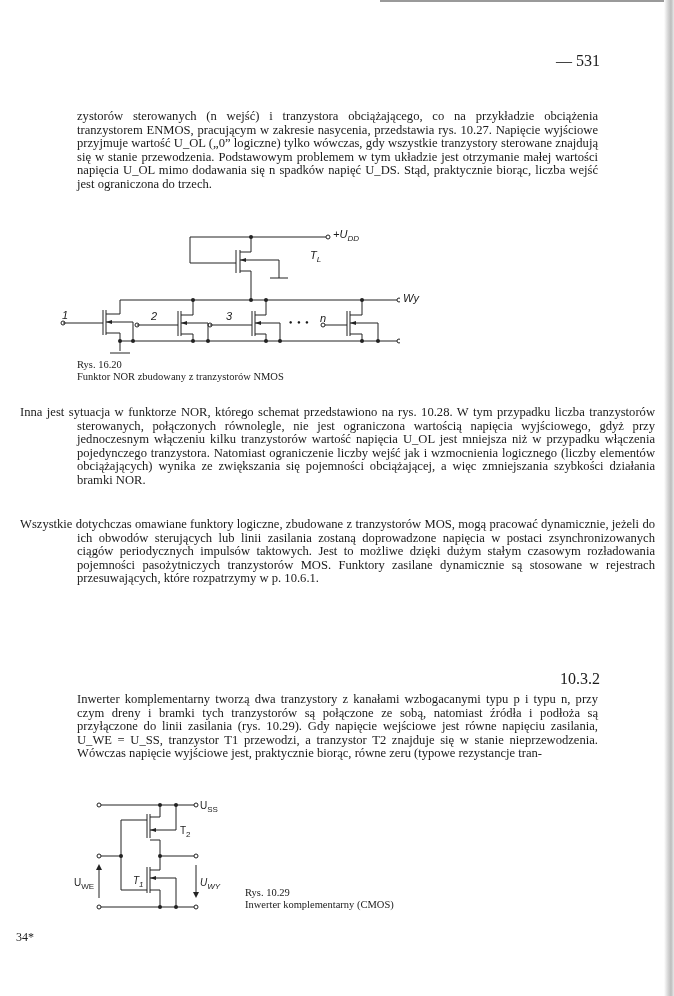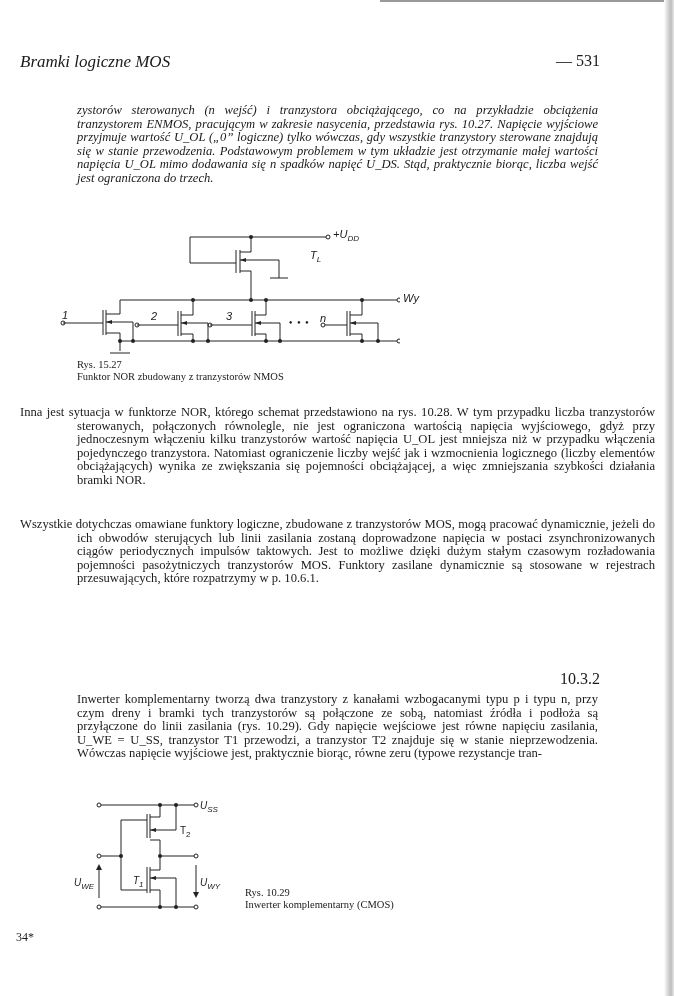--- a/index.html
+++ b/index.html
@@ -17,21 +17,21 @@
     position:absolute; left:20px; top:52px; width:580px; height:22px;
     font-family:"Liberation Serif", serif; font-style:italic; font-size:17px;
   }
   .running-head .page-num {
     position:absolute; right:0; top:0; font-style:normal; font-weight:normal; font-size:16px;
   }
   .para {
     position:absolute; font-family:"Liberation Serif", serif; font-size:12.6px;
     line-height:13.6px; text-align:justify; text-align-last:left;
   }
-  .p1 { left:77px; top:104px; width:521px;font-style:italic; }
+  .p1 { left:77px; top:110px; width:521px; }
   .p2 { left:20px; top:406px; width:578px; text-indent:0; }
   .hang { padding-left:57px; text-indent:-57px; }
   .p4 { left:77px; top:693px; width:521px; }
   .caption {
     position:absolute; font-family:"Liberation Serif", serif; font-size:10.5px; line-height:11.5px;
   }
   .cap1 { left:77px; top:359px; }
   .cap2 { left:245px; top:887px; }
   .section-head {
     position:absolute; left:20px; top:662px; width:580px; height:22px;
@@ -44,21 +44,20 @@
   svg.fig { position:absolute; }
   sub { font-size:8px; }
 </style>
 </head>
 <body>
 
 <div class="top-edge"></div>
 <div class="page-edge"></div>
 
 <div class="running-head">
-  <span>Bramki logiczne MOS</span>
   <span class="page-num">— 531</span>
 </div>
 
 <div class="para p1">zystorów sterowanych (n wejść) i tranzystora obciążającego, co na przykładzie obciążenia tranzystorem ENMOS, pracującym w zakresie nasycenia, przedstawia rys. 10.27. Napięcie wyjściowe przyjmuje wartość U_OL („0” logiczne) tylko wówczas, gdy wszystkie tranzystory sterowane znajdują się w stanie przewodzenia. Podstawowym problemem w tym układzie jest otrzymanie małej wartości napięcia U_OL mimo dodawania się n spadków napięć U_DS. Stąd, praktycznie biorąc, liczba wejść jest ograniczona do trzech.</div>
 
 <svg class="fig" style="left:60px;top:225px" width="340" height="135" viewBox="0 0 340 135">
   <g stroke="#222" stroke-width="1" fill="none">
 
     <line x1="191" y1="12" x2="266" y2="12"></line>
     <circle cx="268" cy="12" r="2"></circle>
@@ -137,21 +136,21 @@
 <div style="position:absolute;left:333px;top:228px;font-family:'Liberation Sans',sans-serif;font-style:italic;font-size:11px;"><span>+U</span><sub>DD</sub></div>
 <div style="position:absolute;left:310px;top:249px;font-family:'Liberation Sans',sans-serif;font-style:italic;font-size:11px;"><span>T</span><sub>L</sub></div>
 <div style="position:absolute;left:403px;top:292px;font-family:'Liberation Sans',sans-serif;font-style:italic;font-size:11px;">Wy</div>
 <div style="position:absolute;left:62px;top:309px;font-family:'Liberation Sans',sans-serif;font-style:italic;font-size:11px;">1</div>
 <div style="position:absolute;left:151px;top:310px;font-family:'Liberation Sans',sans-serif;font-style:italic;font-size:11px;">2</div>
 <div style="position:absolute;left:226px;top:310px;font-family:'Liberation Sans',sans-serif;font-style:italic;font-size:11px;">3</div>
 <div style="position:absolute;left:320px;top:312px;font-family:'Liberation Sans',sans-serif;font-style:italic;font-size:11px;">n</div>
 <div style="position:absolute;left:288px;top:318px;font-size:9px;">• • •</div>
 
 <div class="caption cap1">
-  <div>Rys. 15.27</div>
+  <div>Rys. 16.20</div>
   <div>Funktor NOR zbudowany z tranzystorów NMOS</div>
 </div>
 
 <div class="para p2 hang">Inna jest sytuacja w funktorze NOR, którego schemat przedstawiono na rys. 10.28. W tym przypadku liczba tranzystorów sterowanych, połączonych równolegle, nie jest ograniczona wartością napięcia wyjściowego, gdyż przy jednoczesnym włączeniu kilku tranzystorów wartość napięcia U_OL jest mniejsza niż w przypadku włączenia pojedynczego tranzystora. Natomiast ograniczenie liczby wejść jak i wzmocnienia logicznego (liczby elementów obciążających) wynika ze zwiększania się pojemności obciążającej, a więc zmniejszania szybkości działania bramki NOR.</div>
 <div class="para p3 hang" style="left:20px;top:518px;width:578px;">Wszystkie dotychczas omawiane funktory logiczne, zbudowane z tranzystorów MOS, mogą pracować dynamicznie, jeżeli do ich obwodów sterujących lub linii zasilania zostaną doprowadzone napięcia w postaci zsynchronizowanych ciągów periodycznych impulsów taktowych. Jest to możliwe dzięki dużym stałym czasowym rozładowania pojemności pasożytniczych tranzystorów MOS. Funktory zasilane dynamicznie są stosowane w rejestrach przesuwających, które rozpatrzymy w p. 10.6.1.</div>
 
 <div class="section-head">
   <span class="sec-num">10.3.2</span>
 </div>
 
@@ -193,24 +192,24 @@
     <circle cx="61" cy="66" r="2"></circle>
     <circle cx="100" cy="66" r="2"></circle>
     <circle cx="100" cy="117" r="2"></circle>
     <circle cx="116" cy="117" r="2"></circle>
     <polygon points="39,74 36,80 42,80"></polygon>
     <polygon points="136,108 133,102 139,102"></polygon>
     <polygon points="90,40 96,38 96,42"></polygon>
     <polygon points="90,88 96,86 96,90"></polygon>
   </g>
 </svg>
-<div style="position:absolute;left:200px;top:800px;font-family:'Liberation Sans',sans-serif;font-style:italic;font-size:10px;"><span>U</span><sub>SS</sub></div>
+<div style="position:absolute;left:200px;top:800px;font-family:'Liberation Sans',sans-serif;font-size:10px;"><span>U</span><sub>SS</sub></div>
 <div style="position:absolute;left:133px;top:825px;font-family:'Liberation Sans',sans-serif;font-size:10px;margin-left:47px;"><span>T</span><sub>2</sub></div>
 <div style="position:absolute;left:133px;top:875px;font-family:'Liberation Sans',sans-serif;font-style:italic;font-size:10px;"><span>T</span><sub>1</sub></div>
-<div style="position:absolute;left:74px;top:877px;font-family:'Liberation Sans',sans-serif;font-style:italic;font-size:10px;"><span>U</span><sub>WE</sub></div>
+<div style="position:absolute;left:74px;top:877px;font-family:'Liberation Sans',sans-serif;font-size:10px;"><span>U</span><sub>WE</sub></div>
 <div style="position:absolute;left:200px;top:877px;font-family:'Liberation Sans',sans-serif;font-style:italic;font-size:10px;"><span>U</span><sub>WY</sub></div>
 
 <div class="caption cap2">
   <div>Rys. 10.29</div>
   <div>Inwerter komplementarny (CMOS)</div>
 </div>
 
 <div class="footer-sig">34*</div>
 
 </body></html>

